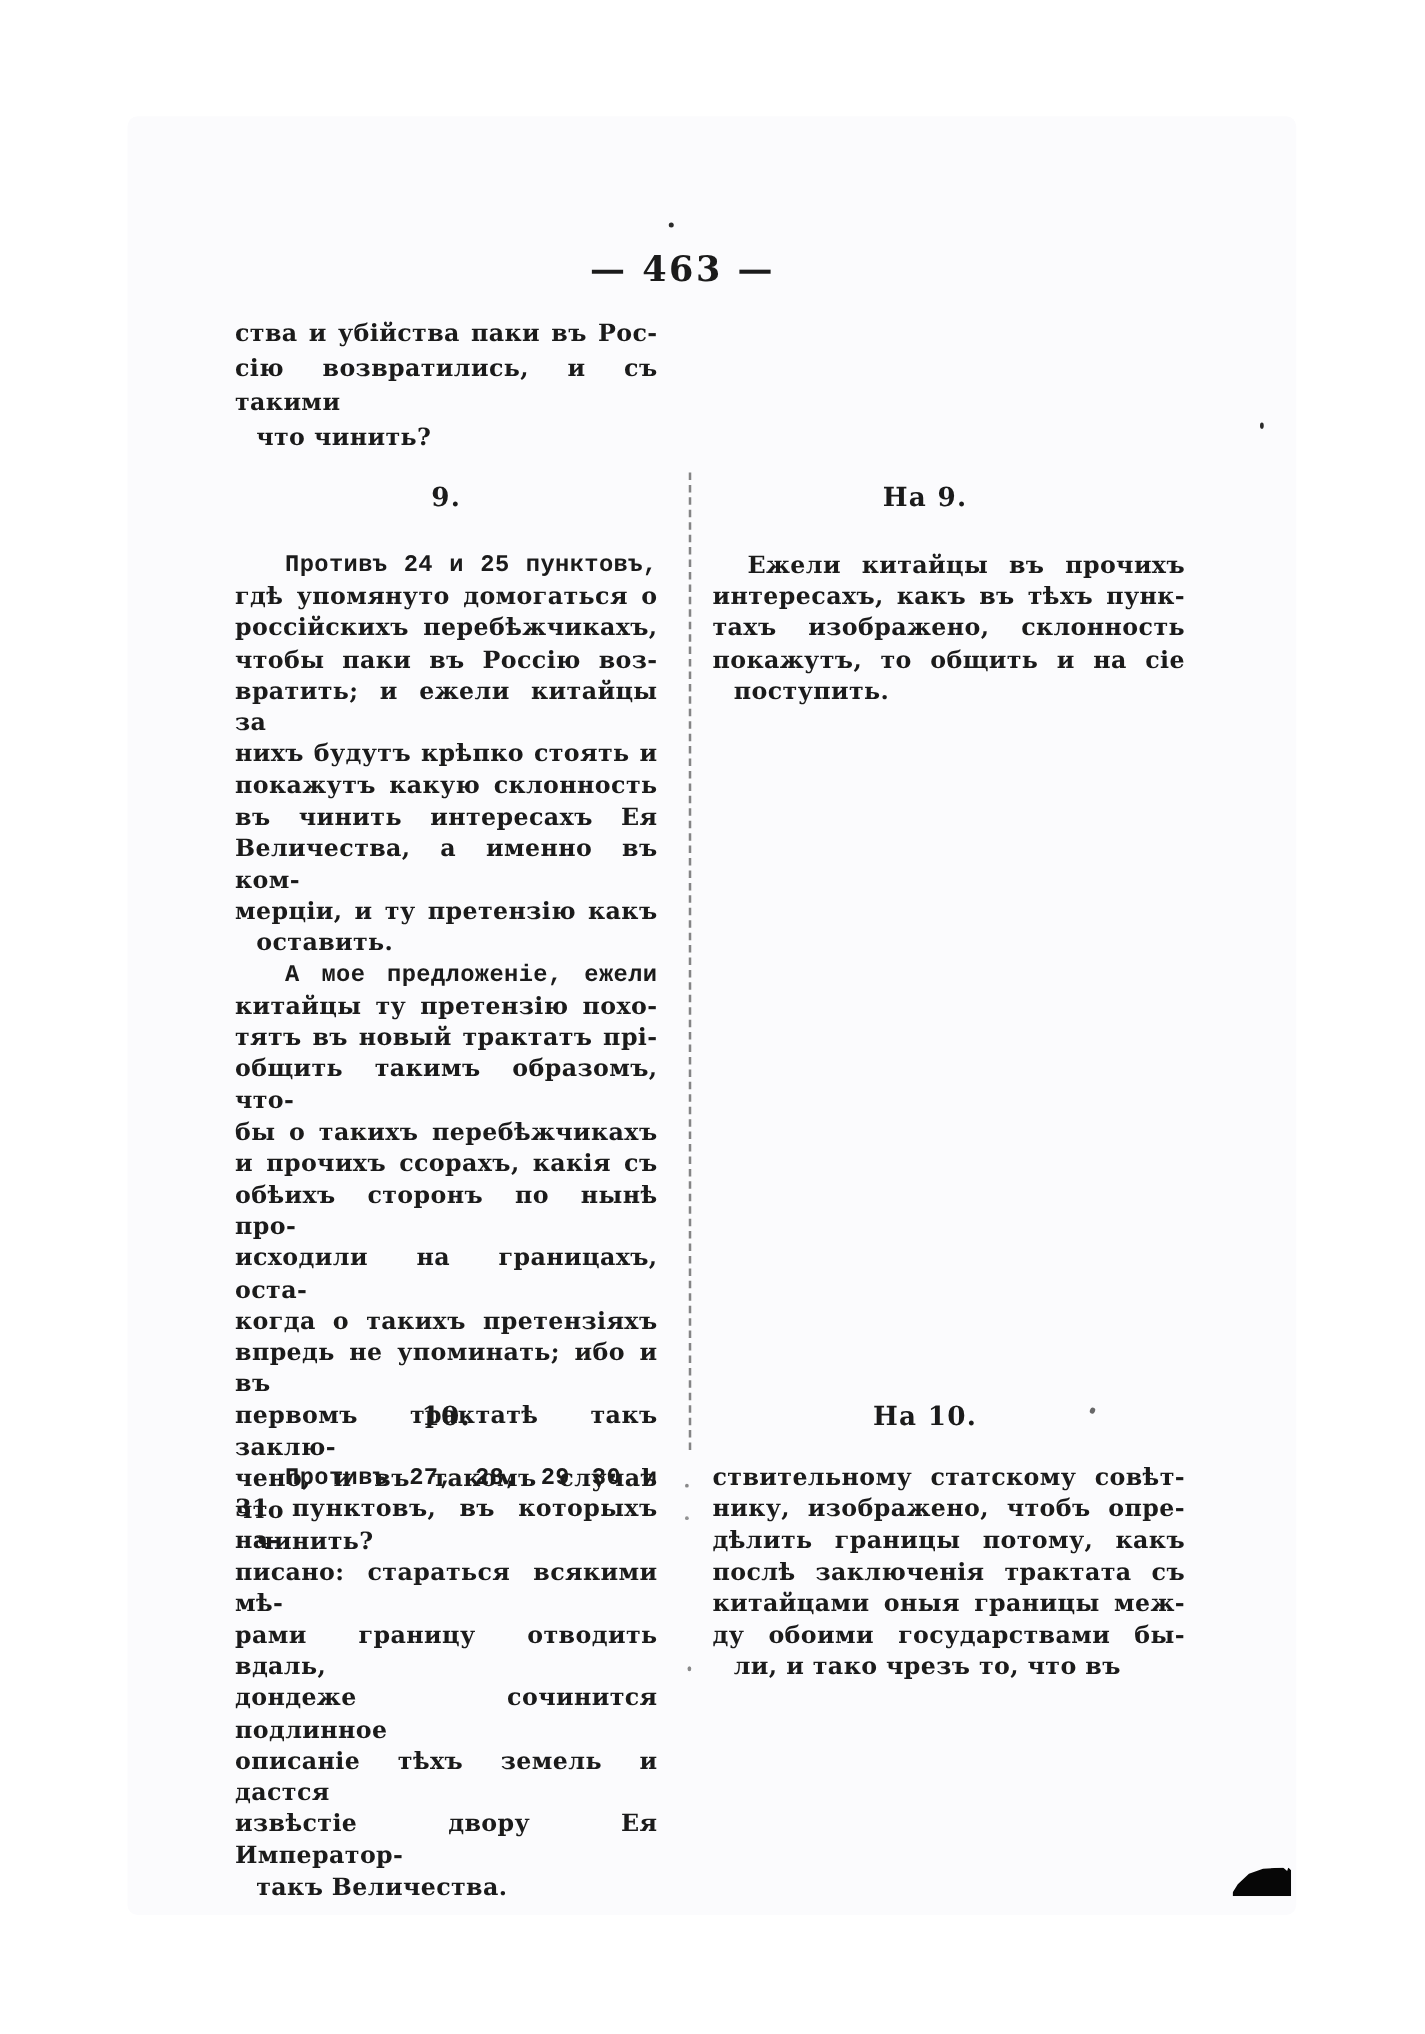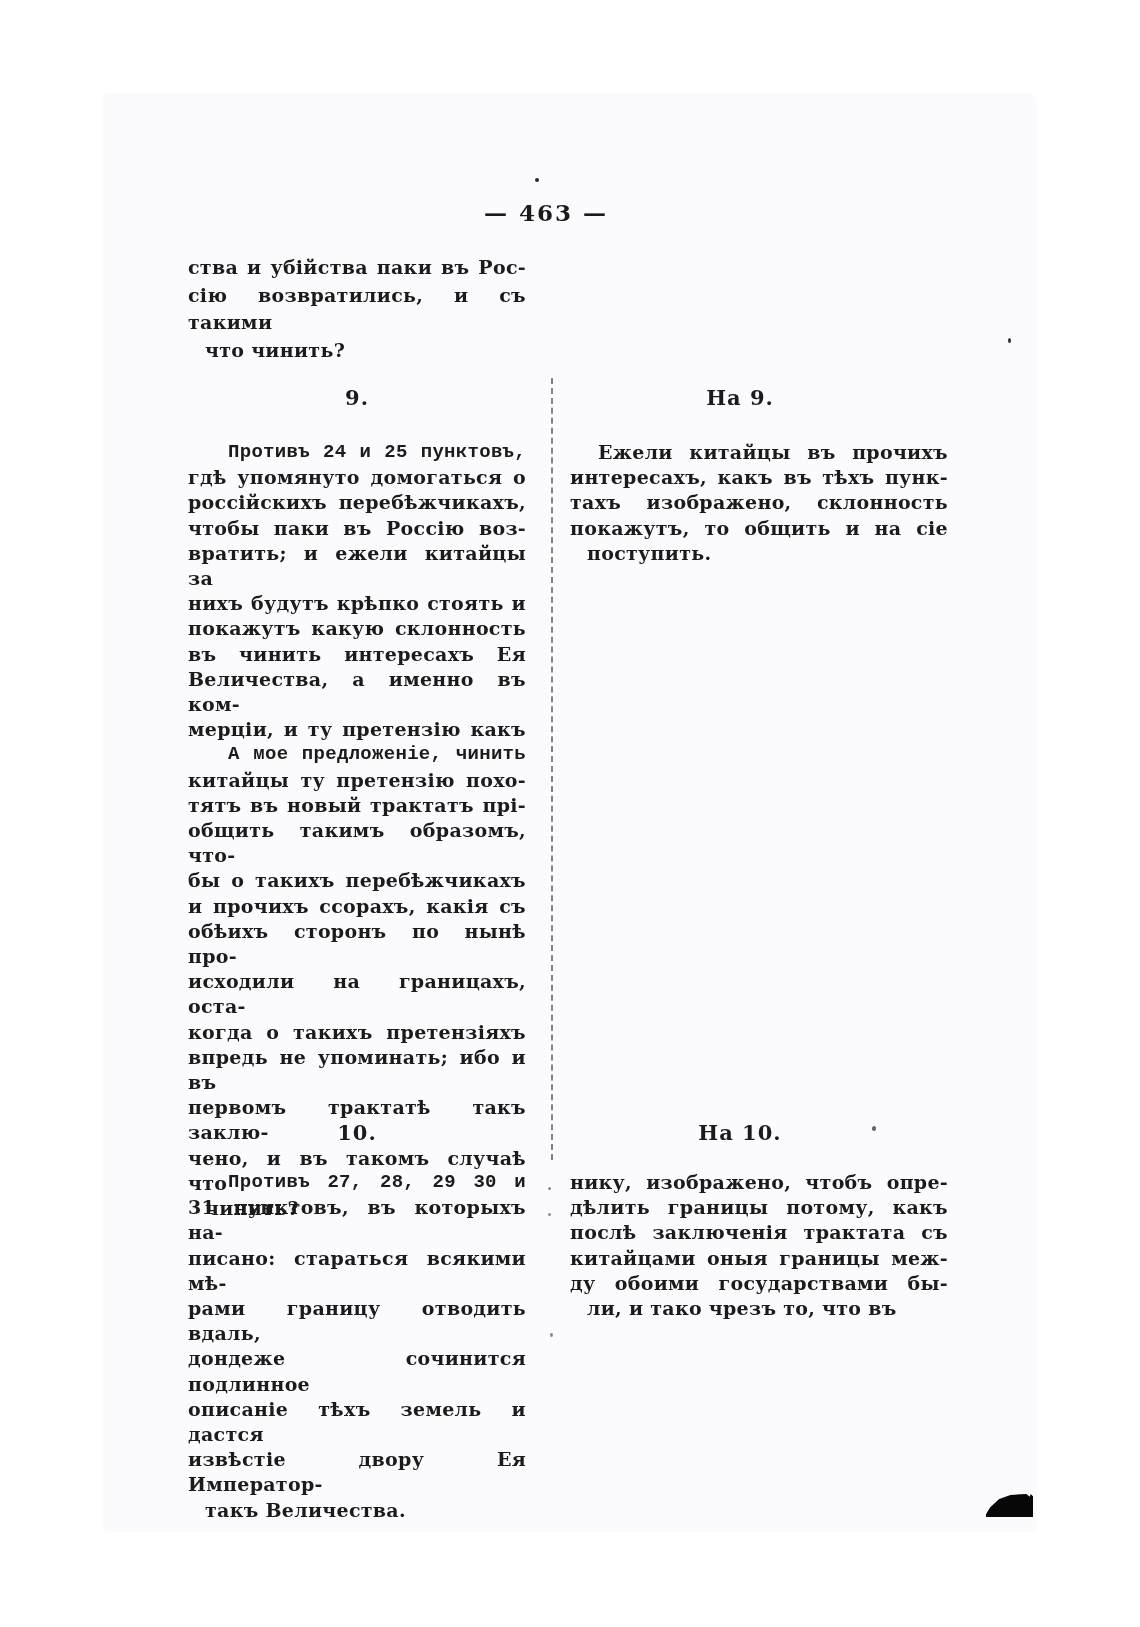--- a/index.html
+++ b/index.html
@@ -21,21 +21,21 @@
     position: absolute;
     left: 102px; top: 93px;
     width: 935px; height: 1439px;
     background: #fbfbfd;
     border-radius: 8px;
   }
   .block { position: absolute; }
   .page-number {
     left: 446px; top: 199px; width: 200px;
     text-align: center;
-    font-size: 23px;
+    font-size: 28px;
     font-weight: 700;
     letter-spacing: 2px;
   }
   .section-heading {
     text-align: center;
     font-size: 21px;
     font-weight: 700;
     letter-spacing: 1px;
   }
   .text-block {
@@ -110,23 +110,24 @@
         <div class="line first-line">Противъ 24 и 25 пунктовъ,</div>
         <div class="line">гдѣ упомянуто домогаться о</div>
         <div class="line">россійскихъ перебѣжчикахъ,</div>
         <div class="line">чтобы паки въ Россію воз-</div>
         <div class="line">вратить; и ежели китайцы за</div>
         <div class="line">нихъ будутъ крѣпко стоять и</div>
         <div class="line">покажутъ какую склонность</div>
         <div class="line">въ чинить интересахъ Ея</div>
         <div class="line">Величества, а именно въ ком-</div>
         <div class="line">мерціи, и ту претензію какъ</div>
+        <div class="line last-line">оставить.</div>
       </div>
     <div class="para indent">
-        <div class="line first-line">А мое предложеніе, чинить</div>
+        <div class="line first-line">А мое предложеніе, ежели</div>
         <div class="line">китайцы ту претензію похо-</div>
         <div class="line">тятъ въ новый трактатъ прі-</div>
         <div class="line">общить такимъ образомъ, что-</div>
         <div class="line">бы о такихъ перебѣжчикахъ</div>
         <div class="line">и прочихъ ссорахъ, какія съ</div>
         <div class="line">обѣихъ сторонъ по нынѣ про-</div>
         <div class="line">исходили на границахъ, оста-</div>
         <div class="line">когда о такихъ претензіяхъ</div>
         <div class="line">впредь не упоминать; ибо и въ</div>
         <div class="line">первомъ трактатѣ такъ заклю-</div>
@@ -156,20 +157,21 @@
         <div class="line">дондеже сочинится подлинное</div>
         <div class="line">описаніе тѣхъ земель и дастся</div>
         <div class="line">извѣстіе двору Ея Император-</div>
         <div class="line last-line">такъ Величества.</div>
       </div>
   </div>
 
   <div id="h10-right" class="block section-heading">На 10.</div>
   <div id="s10-right" class="block text-block">
     <div class="para indent-sm">
+        <div class="line">ствительному статскому совѣт-</div>
         <div class="line">нику, изображено, чтобъ опре-</div>
         <div class="line">дѣлить границы потому, какъ</div>
         <div class="line">послѣ заключенія трактата съ</div>
         <div class="line">китайцами оныя границы меж-</div>
         <div class="line">ду обоими государствами бы-</div>
         <div class="line last-line">ли, и тако чрезъ то, что въ</div>
       </div>
   </div>
 
   <div class="speck" style="left:1008px; top:338px; width:3px; height:5px;"></div>

